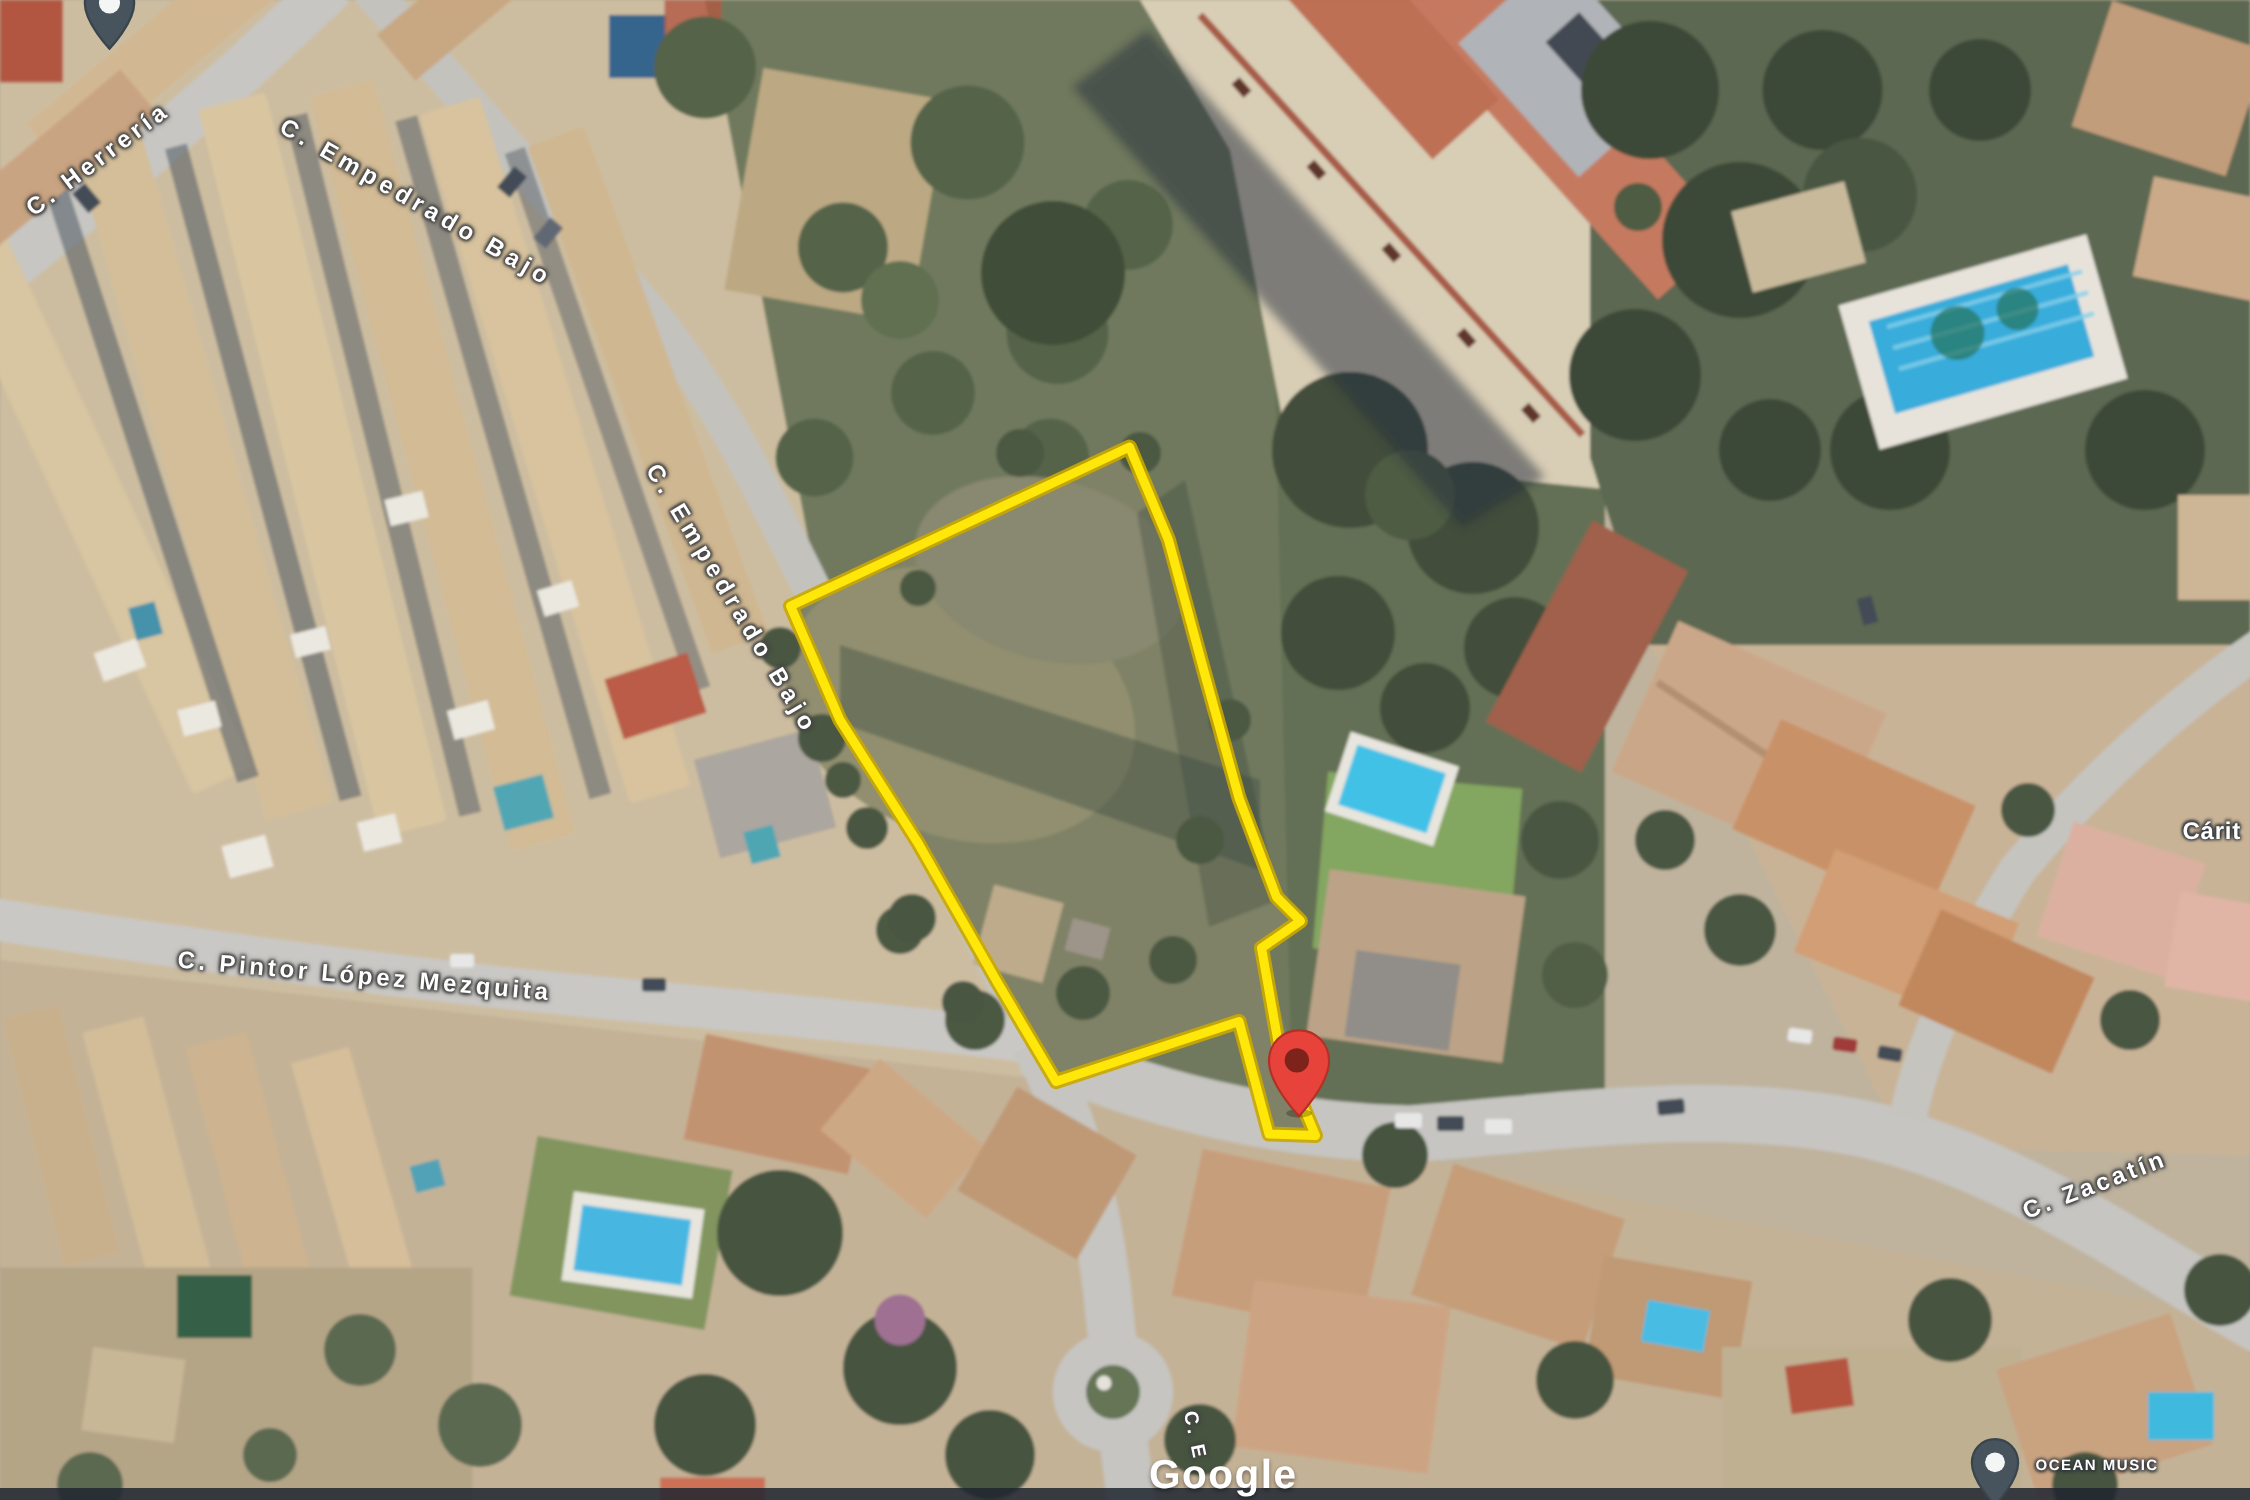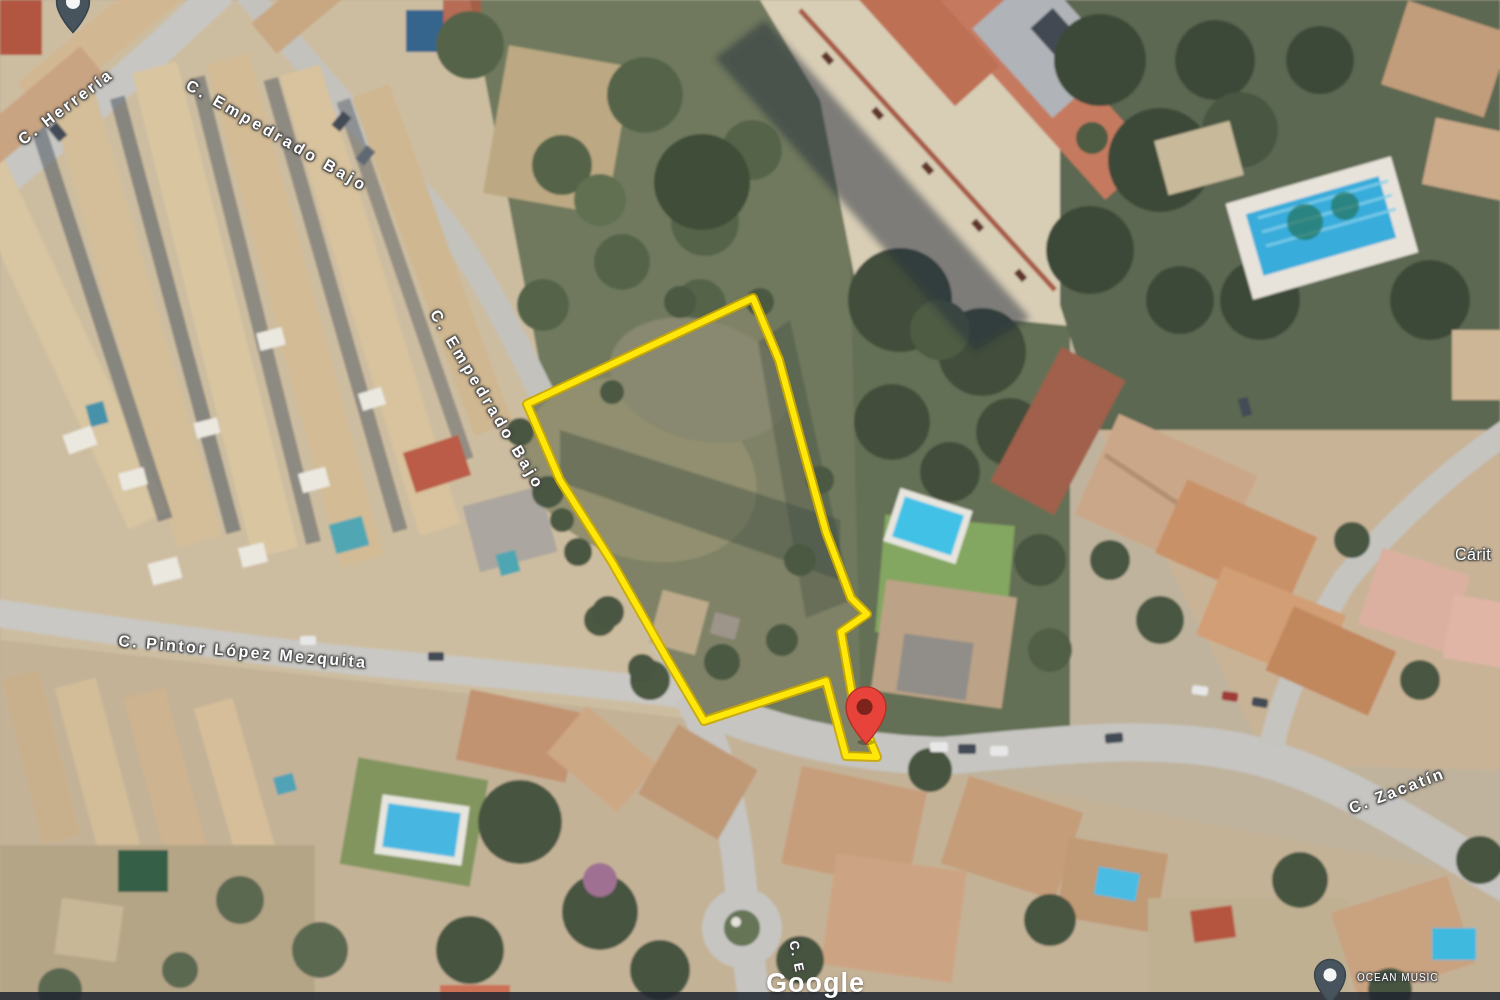--- a/index.html
+++ b/index.html
@@ -10,21 +10,21 @@
   }
   .bg{position:absolute;left:0;top:0;}
   .overlay{position:absolute;left:0;top:0;pointer-events:none;}
   .street-label{
     position:absolute;color:#ffffff;font-weight:700;white-space:nowrap;
     text-shadow:-1px -1px 2px rgba(70,70,70,.95),1px -1px 2px rgba(70,70,70,.95),
                 -1px 1px 2px rgba(70,70,70,.95),1px 1px 2px rgba(70,70,70,.95),
                 0 0 4px rgba(60,60,60,.8);
   }
   .poi-label{
-    position:absolute;color:#ffffff;font-weight:400;white-space:nowrap;
+    position:absolute;color:#ffffff;font-weight:700;white-space:nowrap;
     text-shadow:-1px -1px 2px rgba(50,55,60,.95),1px -1px 2px rgba(50,55,60,.95),
                 -1px 1px 2px rgba(50,55,60,.95),1px 1px 2px rgba(50,55,60,.95);
   }
   .watermark{
     position:absolute;color:#ffffff;font-weight:700;letter-spacing:1px;
     text-shadow:0 1px 3px rgba(0,0,0,.45);
   }
   .pin{position:absolute;}
 </style>
 </head>

